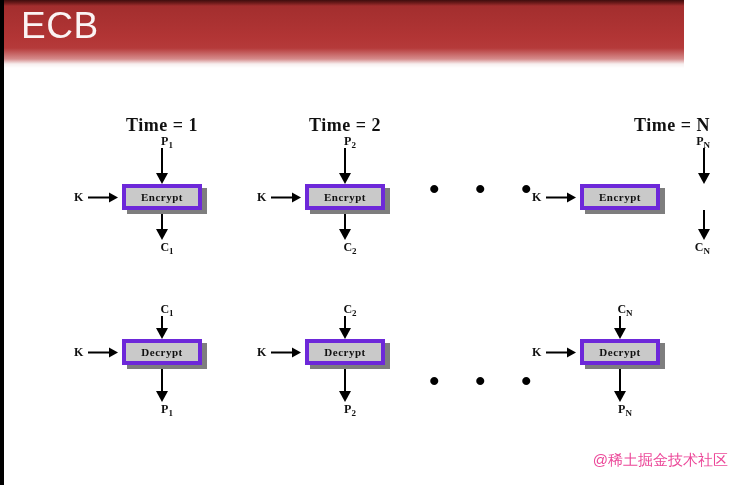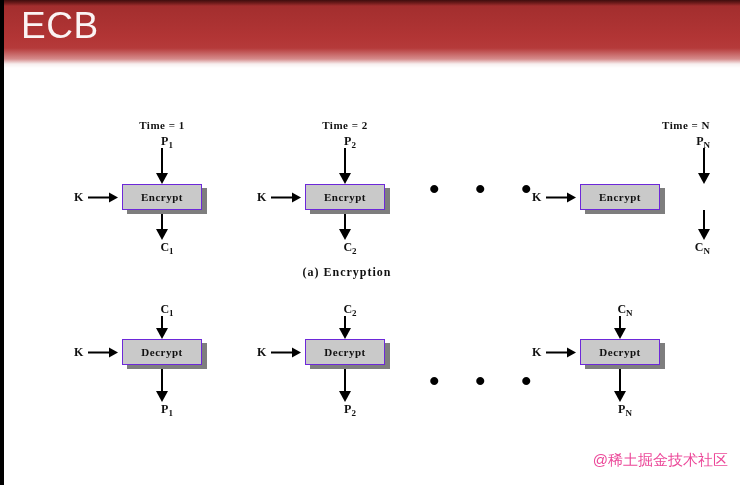--- a/index.html
+++ b/index.html
@@ -4,56 +4,56 @@
 <style>
   * { margin:0; padding:0; box-sizing:border-box; }
   html,body { background:#fff; }
   #slide {
     position:relative; width:740px; height:485px; background:#ffffff;
     overflow:hidden; font-family:"Liberation Serif","DejaVu Serif",serif;
   }
   .left-border { position:absolute; left:0; top:0; width:4px; height:485px; background:#000; z-index:5; }
   
   .header {
-    position:absolute; left:0; top:0; width:740px; height:68px;
+    position:absolute; left:0; top:0; width:684px; height:68px;
     background:linear-gradient(to bottom,
       #3f0d0d 0px, #6e1b1b 3px, #a32e2e 6px,
       #b23535 38px, #b53a3a 48px, #d68c8c 59px, #f7efef 64px, #ffffff 68px);
   }
   .header-title {
     position:absolute; left:21px; top:5px;
     font-family:"Liberation Sans","DejaVu Sans",sans-serif;
     font-size:37px; font-weight:400; color:#fbf4f4; letter-spacing:0.5px;
   }
   
   .unit {
     position:absolute; width:180px; display:flex; flex-direction:column; align-items:center;
   }
   .time-label {
-    font-size:11px; font-weight:bold; color:#111; letter-spacing:0.5px;
+    font-size:18px; font-weight:bold; color:#111; letter-spacing:0.5px;
     height:14px; line-height:14px; margin-bottom:2px;
   }
   .io-label {
     font-size:12px; font-weight:bold; color:#111; height:14px; line-height:14px;margin-left:10px;
   }
   .io-label sub { font-size:9px; }
   .varrow { display:flex; flex-direction:column; align-items:center; }
   .varrow .shaft { width:2px; background:#000; flex:1; }
   .varrow .head {
     width:0; height:0;
     border-left:6px solid transparent; border-right:6px solid transparent;
     border-top:11px solid #000;
   }
   .enc-in  { height:36px; }
   .enc-out { height:30px; }
   .dec-in  { height:23px; }
   .dec-out { height:37px; }
   .box-row { position:relative; width:100%; height:26px; display:flex; justify-content:center; }
   .cipher-box {
-    width:80px; height:26px; background:#c9c9c9; border:1px solid #6d28d9;
+    width:80px; height:26px; background:#c9c9c9; border:4px solid #6d28d9;
     box-shadow:5px 4px 0 #7e7e7e;
     display:flex; align-items:center; justify-content:center;
     font-size:11px; font-weight:bold; color:#111; letter-spacing:0.5px;
   }
   .key-group {
     position:absolute; left:2px; top:50%; transform:translateY(-50%);
     display:flex; align-items:center;
   }
   .key-label { font-size:12px; font-weight:bold; color:#111; margin-right:5px; }
   .harrow { display:flex; align-items:center; }
@@ -152,21 +152,20 @@
       <div class="cipher-box">Encrypt</div>
     </div>
     <div class="varrow enc-out">
         <i class="shaft"></i>
         <i class="head"></i>
       </div>
     <div class="io-label"><span>C</span><sub>N</sub></div>
   </div>
 
   <div class="dots" style="left:429px; top:174px;">• • •</div>
-  <div class="caption" style="left:247px; top:265px;">(a) Encryption</div>
 
   <div class="unit" style="left:72px; top:302px;">
     <div class="io-label"><span>C</span><sub>1</sub></div>
     <div class="varrow dec-in">
         <i class="shaft"></i>
         <i class="head"></i>
       </div>
     <div class="box-row">
       <div class="key-group">
         <span class="key-label">K</span>

